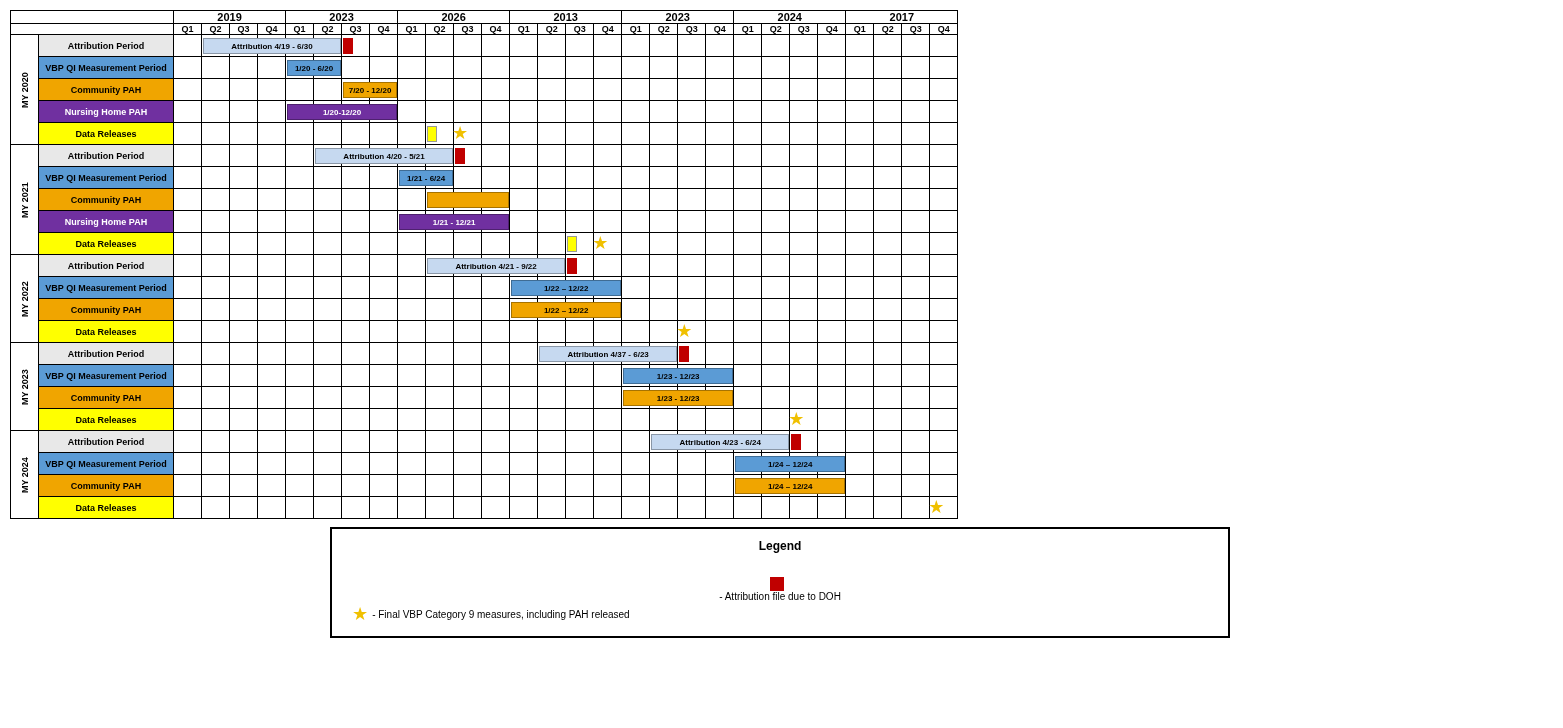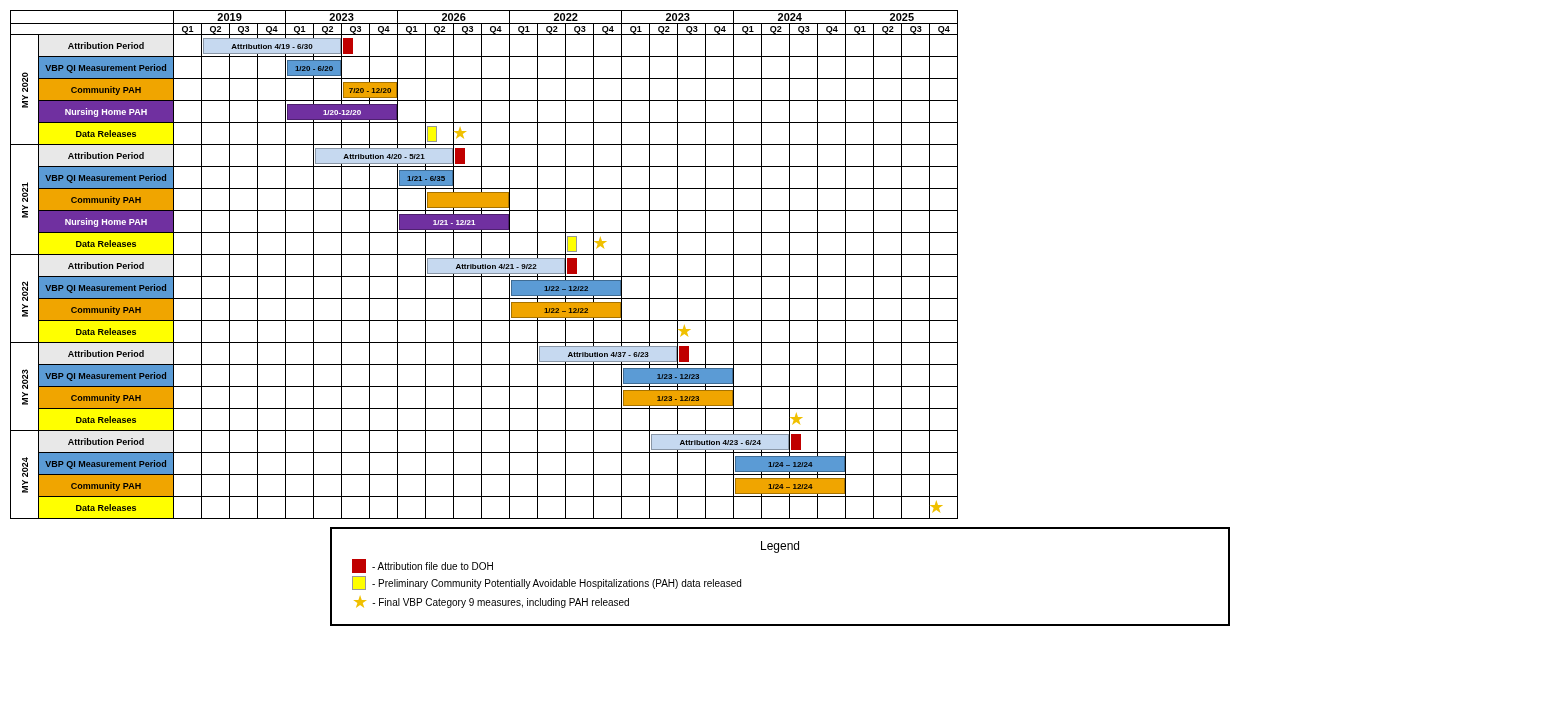--- a/index.html
+++ b/index.html
@@ -50,24 +50,24 @@
         <col style="width:28px">
         <col style="width:28px">
         <col style="width:28px">
       </colgroup>
       <thead>
         <tr>
   <th colspan="2" style="border:1px solid #000; background:#fff;"></th>
           <th colspan="4" style="border:1px solid #000; background:#fff; text-align:center; font-weight:bold; font-size:11px;">2019</th>
           <th colspan="4" style="border:1px solid #000; background:#fff; text-align:center; font-weight:bold; font-size:11px;">2023</th>
           <th colspan="4" style="border:1px solid #000; background:#fff; text-align:center; font-weight:bold; font-size:11px;">2026</th>
-          <th colspan="4" style="border:1px solid #000; background:#fff; text-align:center; font-weight:bold; font-size:11px;">2022</th>
+          <th colspan="4" style="border:1px solid #000; background:#fff; text-align:center; font-weight:bold; font-size:11px;">2013</th>
           <th colspan="4" style="border:1px solid #000; background:#fff; text-align:center; font-weight:bold; font-size:11px;">2023</th>
           <th colspan="4" style="border:1px solid #000; background:#fff; text-align:center; font-weight:bold; font-size:11px;">2024</th>
-          <th colspan="4" style="border:1px solid #000; background:#fff; text-align:center; font-weight:bold; font-size:11px;">2025</th>
+          <th colspan="4" style="border:1px solid #000; background:#fff; text-align:center; font-weight:bold; font-size:11px;">2017</th>
         </tr>
         <tr>
           <th colspan="2" style="border:1px solid #000; background:#fff;"></th>
           <th style="border:1px solid #000; background:#fff; text-align:center; font-size:9px;">Q1</th>
           <th style="border:1px solid #000; background:#fff; text-align:center; font-size:9px;">Q2</th>
           <th style="border:1px solid #000; background:#fff; text-align:center; font-size:9px;">Q3</th>
           <th style="border:1px solid #000; background:#fff; text-align:center; font-size:9px;">Q4</th>
           <th style="border:1px solid #000; background:#fff; text-align:center; font-size:9px;">Q1</th>
           <th style="border:1px solid #000; background:#fff; text-align:center; font-size:9px;">Q2</th>
           <th style="border:1px solid #000; background:#fff; text-align:center; font-size:9px;">Q3</th>
@@ -305,21 +305,21 @@
           <td style="border:1px solid #000; background:#5b9bd5; color:#000; text-align:center; vertical-align:middle; font-size:9px; font-weight:bold; padding:1px;">VBP QI Measurement Period</td>
           <td style="border:1px solid #000; position:relative; height:22px; overflow:visible;"></td>
           <td style="border:1px solid #000; position:relative; height:22px; overflow:visible;"></td>
           <td style="border:1px solid #000; position:relative; height:22px; overflow:visible;"></td>
           <td style="border:1px solid #000; position:relative; height:22px; overflow:visible;"></td>
           <td style="border:1px solid #000; position:relative; height:22px; overflow:visible;"></td>
           <td style="border:1px solid #000; position:relative; height:22px; overflow:visible;"></td>
           <td style="border:1px solid #000; position:relative; height:22px; overflow:visible;"></td>
           <td style="border:1px solid #000; position:relative; height:22px; overflow:visible;"></td>
           <td style="border:1px solid #000; position:relative; height:22px; overflow:visible;">
-            <div style="position:absolute; left:1px; top:3px; height:16px; width:54px; background:#5b9bd5; color:#000; display:flex; align-items:center; justify-content:center; font-size:8px; font-weight:bold; z-index:2; border:1px solid rgba(0,0,0,0.3); white-space:nowrap;">1/21 - 6/35</div>
+            <div style="position:absolute; left:1px; top:3px; height:16px; width:54px; background:#5b9bd5; color:#000; display:flex; align-items:center; justify-content:center; font-size:8px; font-weight:bold; z-index:2; border:1px solid rgba(0,0,0,0.3); white-space:nowrap;">1/21 - 6/24</div>
           </td>
           <td style="border:1px solid #000; position:relative; height:22px; overflow:visible;"></td>
           <td style="border:1px solid #000; position:relative; height:22px; overflow:visible;"></td>
           <td style="border:1px solid #000; position:relative; height:22px; overflow:visible;"></td>
           <td style="border:1px solid #000; position:relative; height:22px; overflow:visible;"></td>
           <td style="border:1px solid #000; position:relative; height:22px; overflow:visible;"></td>
           <td style="border:1px solid #000; position:relative; height:22px; overflow:visible;"></td>
           <td style="border:1px solid #000; position:relative; height:22px; overflow:visible;"></td>
           <td style="border:1px solid #000; position:relative; height:22px; overflow:visible;"></td>
           <td style="border:1px solid #000; position:relative; height:22px; overflow:visible;"></td>
@@ -836,27 +836,23 @@
           <td style="border:1px solid #000; position:relative; height:22px; overflow:visible;"></td>
           <td style="border:1px solid #000; position:relative; height:22px; overflow:visible;"></td>
           <td style="border:1px solid #000; position:relative; height:22px; overflow:visible;"></td>
           <td style="border:1px solid #000; position:relative; height:22px; overflow:visible;">
             <div style="position:absolute; left:-2px; top:-1px; font-size:18px; color:#f0c000; z-index:3; line-height:22px;">★</div>
           </td>
         </tr>
       </tbody>
     </table>
     <div style="border:2px solid #000; margin-top:8px; padding:10px 20px; width:900px; margin-left:auto; margin-right:auto;">
-  <div style="text-align:center; font-weight:normal; font-size:12px; margin-bottom:6px;">Legend</div>
-  <div style="display:flex; align-items:center; margin:3px 0; font-size:10px;">
+  <div style="text-align:center; font-weight:bold; font-size:12px; margin-bottom:24px;">Legend</div>
+  <div style="display:flex; align-items:center; margin:3px 0; font-size:10px;flex-direction:column;">
     <div style="width:14px; height:14px; background:#c00000; margin-right:6px; flex-shrink:0;"></div>
     <span>- Attribution file due to DOH</span>
-  </div>
-  <div style="display:flex; align-items:center; margin:3px 0; font-size:10px;">
-    <div style="width:14px; height:14px; background:#ffff00; border:1px solid #999; margin-right:6px; flex-shrink:0;"></div>
-    <span>- Preliminary Community Potentially Avoidable Hospitalizations (PAH) data released</span>
   </div>
   <div style="display:flex; align-items:center; margin:3px 0; font-size:10px;">
     <span style="font-size:18px; color:#f0c000; margin-right:4px; line-height:1;">★</span>
     <span>- Final VBP Category 9 measures, including PAH released</span>
   </div>
 </div>
   </div>
 
 </body></html>

